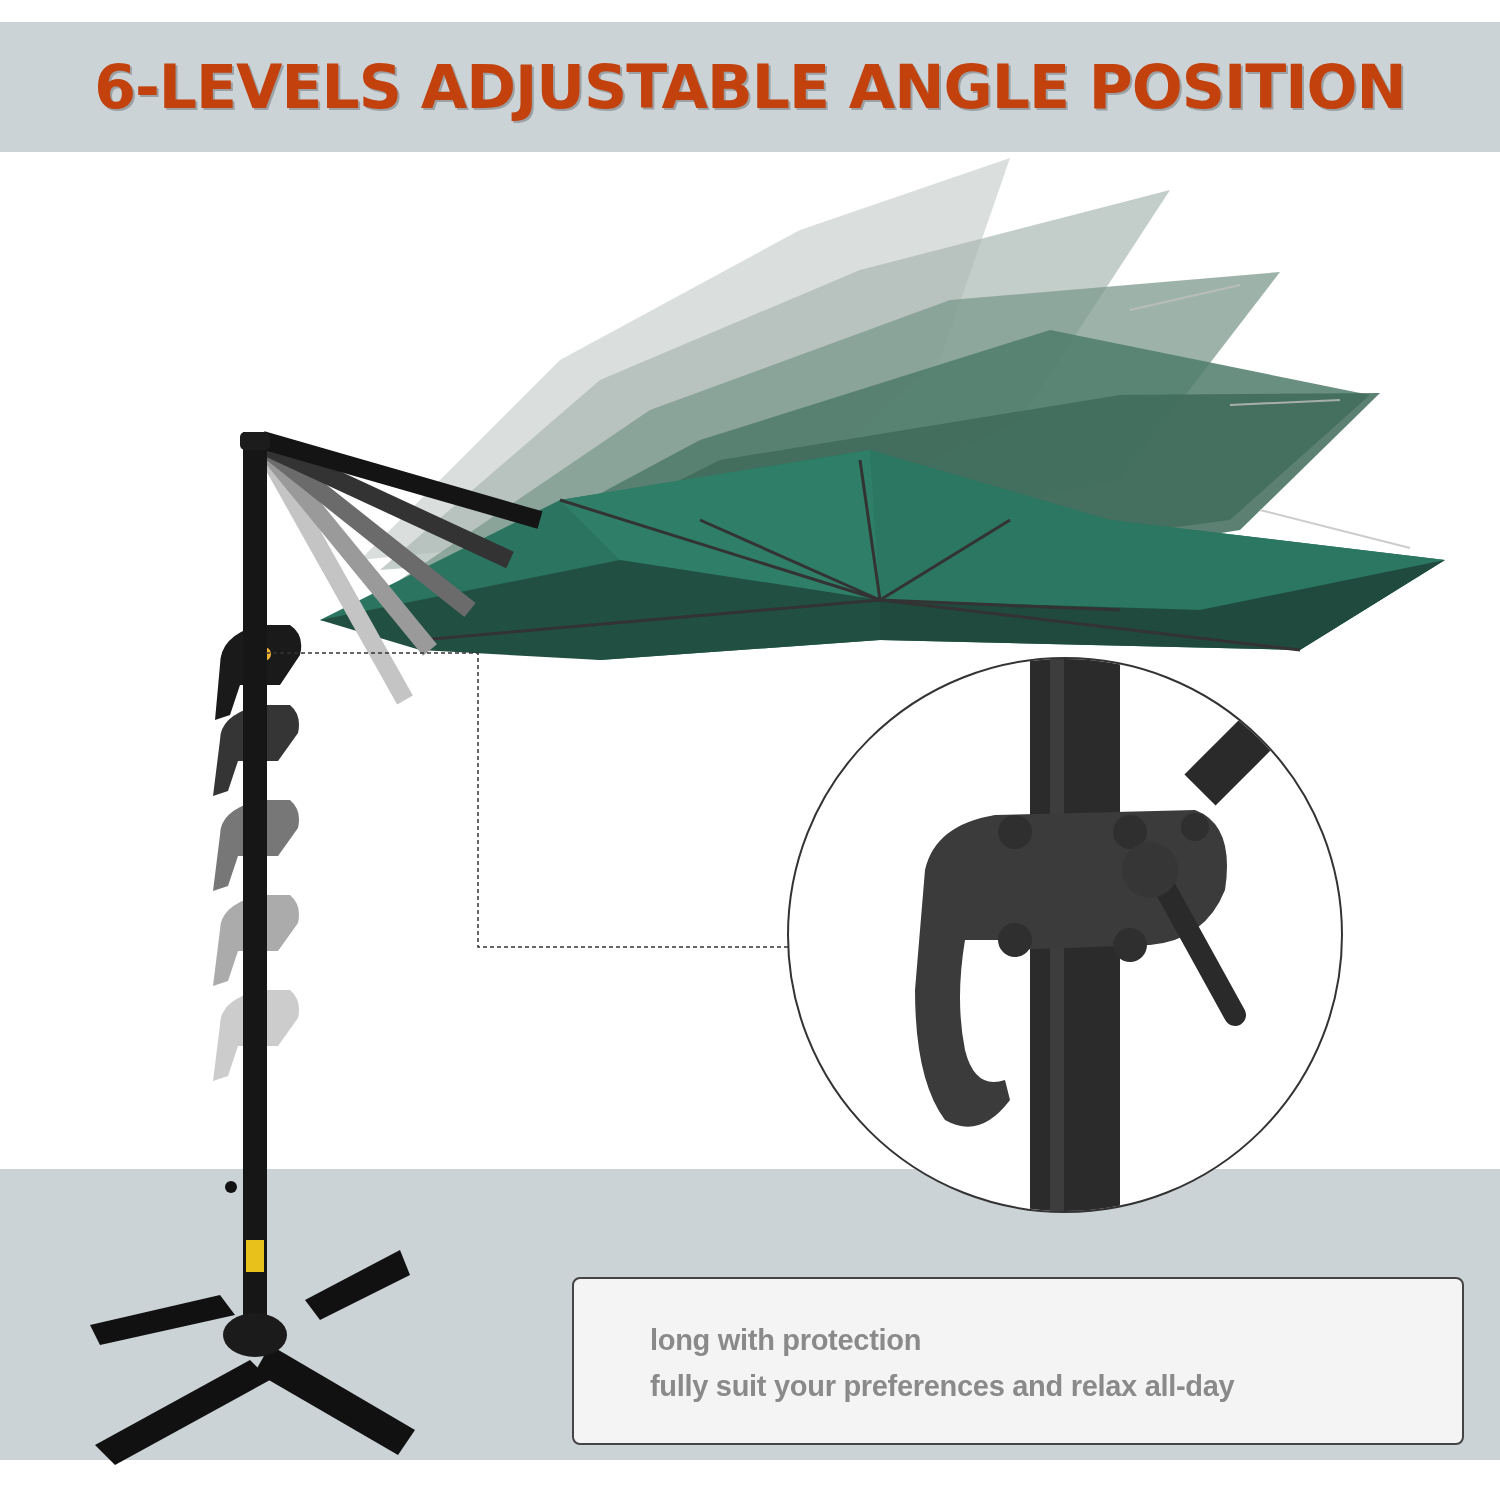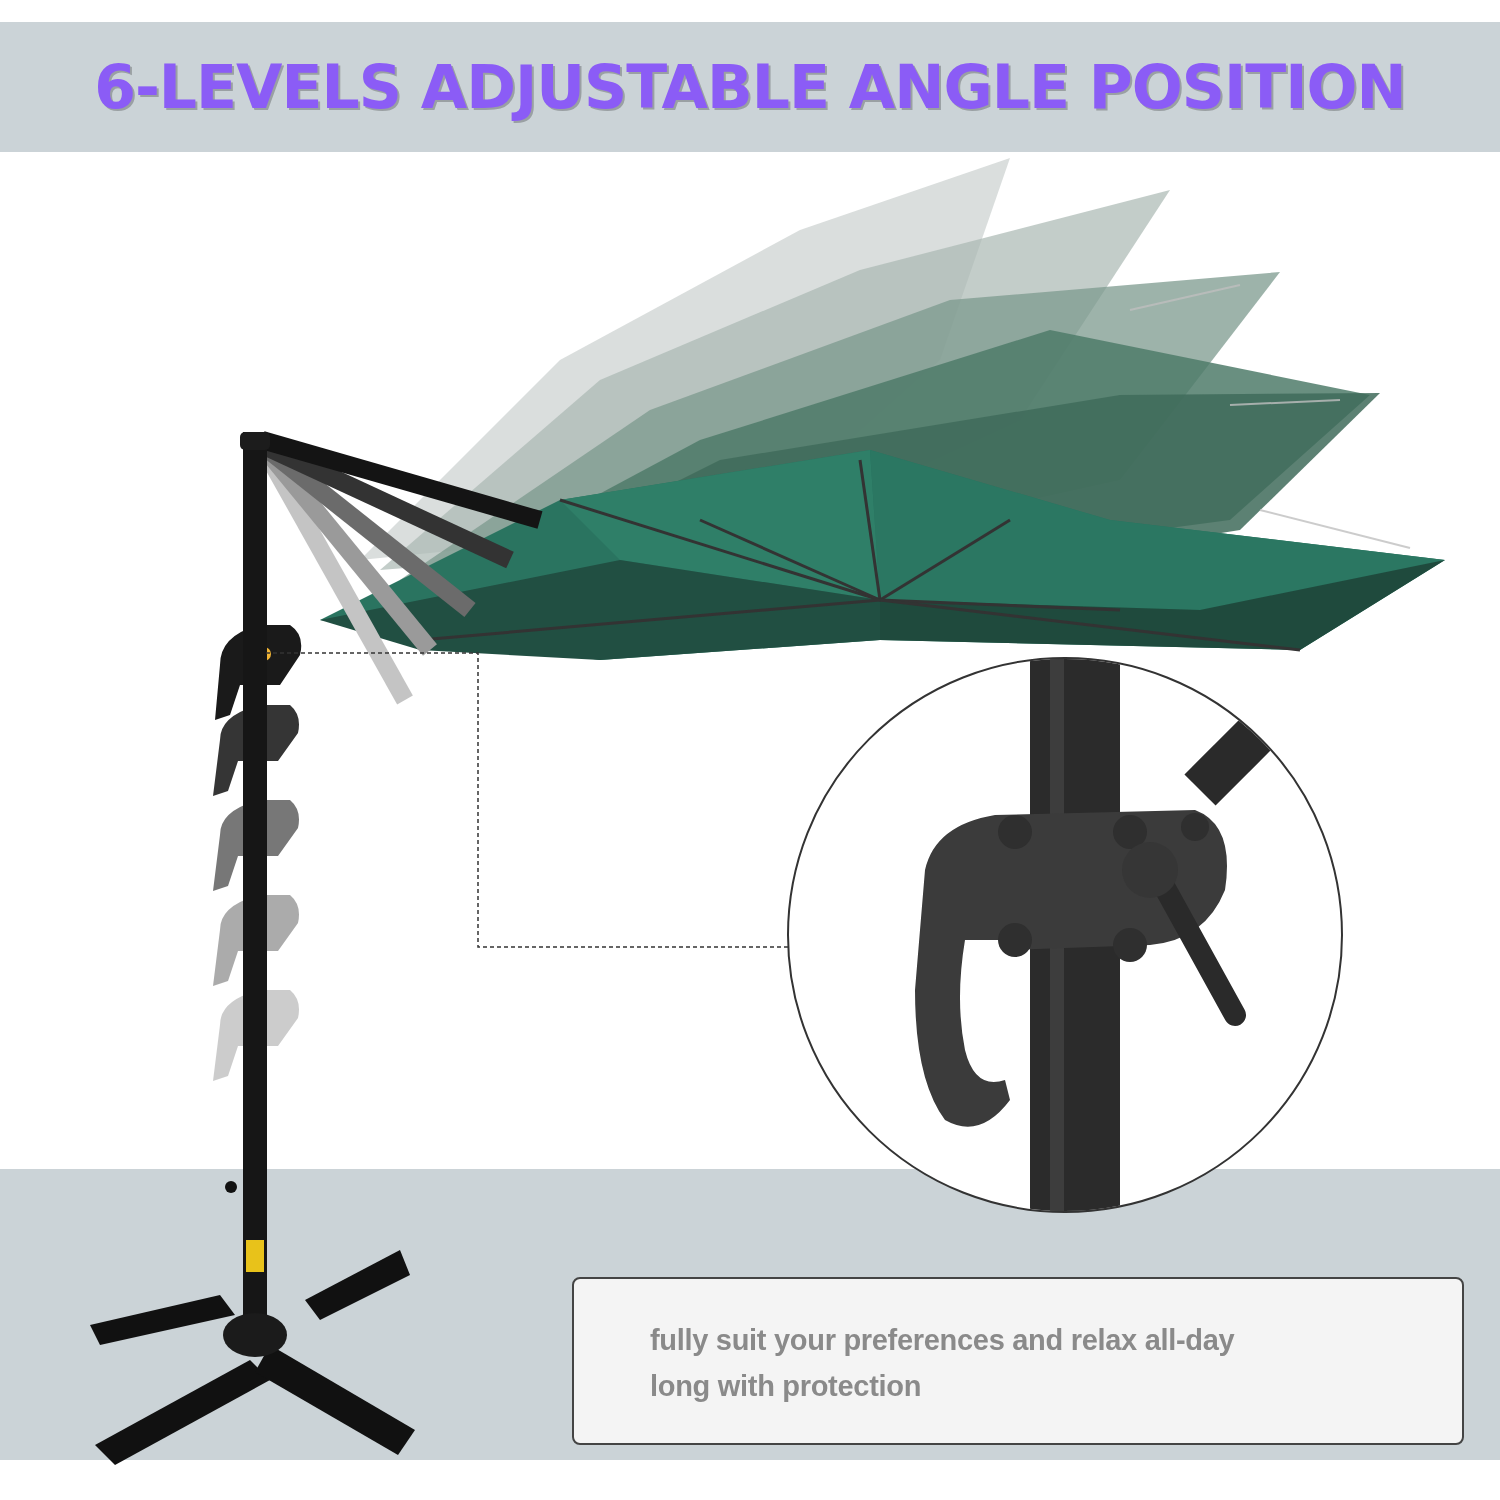--- a/index.html
+++ b/index.html
@@ -1,19 +1,19 @@
 <!DOCTYPE html>
 <html><head>
 <meta charset="utf-8">
 <style>
   html, body { margin:0; padding:0; background:#ffffff; }
   body { width:1500px; height:1500px; position:relative; overflow:hidden; font-family:"DejaVu Sans", sans-serif; }
   .band-top { position:absolute; left:0; top:22px; width:1500px; height:130px; background:#cbd3d7; }
   .title { position:absolute; left:0; top:22px; width:1500px; height:130px; display:flex; align-items:center; justify-content:center;
-           font-family:"DejaVu Sans", sans-serif; font-weight:bold; font-size:60px; letter-spacing:-1px; color:#8b5cf6;
+           font-family:"DejaVu Sans", sans-serif; font-weight:bold; font-size:60px; letter-spacing:-1px; color:#c2410c;
            text-shadow:2px 2px 0 #9aa0a3; transform:scaleX(1.0); white-space:nowrap; }
   .band-bottom { position:absolute; left:0; top:1169px; width:1500px; height:291px; background:#cbd3d7; }
   .scene { position:absolute; left:0; top:0; width:1500px; height:1500px; }
   .note-box { position:absolute; left:572px; top:1277px; width:892px; height:168px; background:#f4f4f4;
               border:2px solid #444; border-radius:8px; box-sizing:border-box; }
   .note-text { position:absolute; left:76px; top:38px; width:760px; font-family:"Liberation Sans", sans-serif; font-weight:bold;
                font-size:29px; line-height:46px; color:#8a8a8a; letter-spacing:-0.3px; }
 </style>
 </head>
 <body>
@@ -106,16 +106,16 @@
       <line x1="1155" y1="870" x2="1235" y2="1015" stroke="#2a2a2a" stroke-width="22" stroke-linecap="round"></line>
       <circle cx="1150" cy="870" r="28" fill="#363636"></circle>
     </g>
   </g>
 </svg>
 
 <div class="title">6-LEVELS ADJUSTABLE ANGLE POSITION</div>
 
 <div class="note-box">
   <div class="note-text">
+    <div>long with protection</div>
     <div>fully suit your preferences and relax all-day</div>
-    <div>long with protection</div>
   </div>
 </div>
 
 </body></html>

